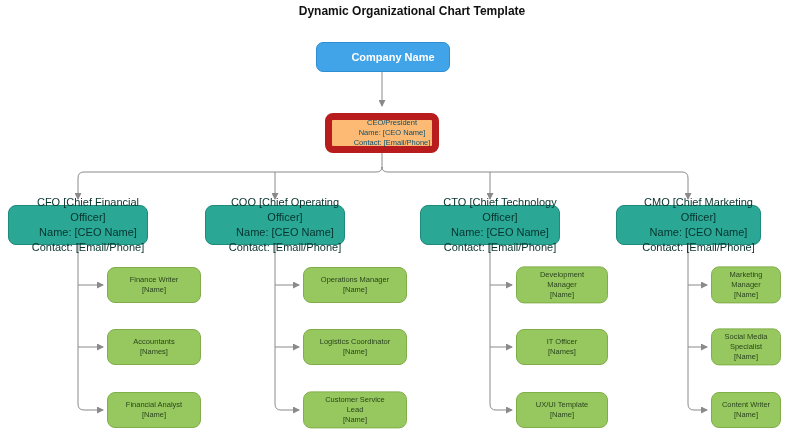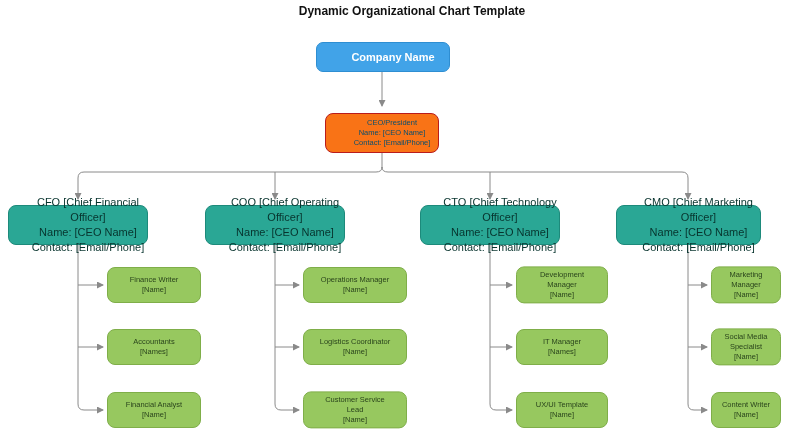--- a/index.html
+++ b/index.html
@@ -16,21 +16,21 @@
     position:absolute;box-sizing:border-box;display:flex;flex-direction:column;
     align-items:center;justify-content:center;text-align:center;border-radius:8px;padding-left:20px;
   }
   .company{
     left:316px;top:42px;width:134px;height:30px;
     background:#41a3e8;border:1px solid #2e8ed2;color:#ffffff;
     font-size:11px;font-weight:600;border-radius:7px;
   }
   .ceo{
     left:325px;top:113px;width:114px;height:40px;
-    background:#f97316;border:1px solid #b91c1c;color:#0a4f6e;
+    background:#fdba74;border:7px solid #b91c1c;color:#0a4f6e;
     font-size:7.5px;line-height:1.35;
   }
   .exec{
     top:205px;width:140px;height:40px;
     background:#2aa795;border:1px solid #1d8a7b;color:#07332d;
     font-size:11px;line-height:1.35;
   }
   .e0{left:8px}.e1{left:205px}.e2{left:420px}.e3{left:616px;width:145px}
   .report{
     min-height:36px;padding:3px 5px;
@@ -138,21 +138,21 @@
 Lead</div>
     <div>[Name]</div>
   </div>
 
   <div class="node report r2 y0">
     <div class="role">Development
 Manager</div>
     <div>[Name]</div>
   </div>
   <div class="node report r2 y1">
-    <div class="role">IT Manager</div>
+    <div class="role">IT Officer</div>
     <div>[Names]</div>
   </div>
   <div class="node report r2 y2">
     <div class="role">UX/UI Template</div>
     <div>[Name]</div>
   </div>
 
   <div class="node report r3 y0">
     <div class="role">Marketing Manager</div>
     <div>[Name]</div>

